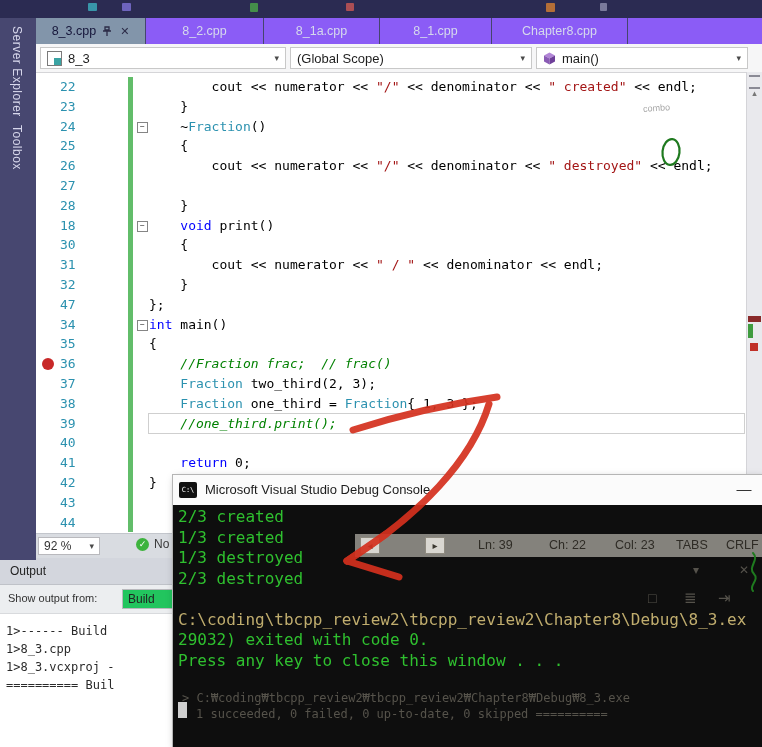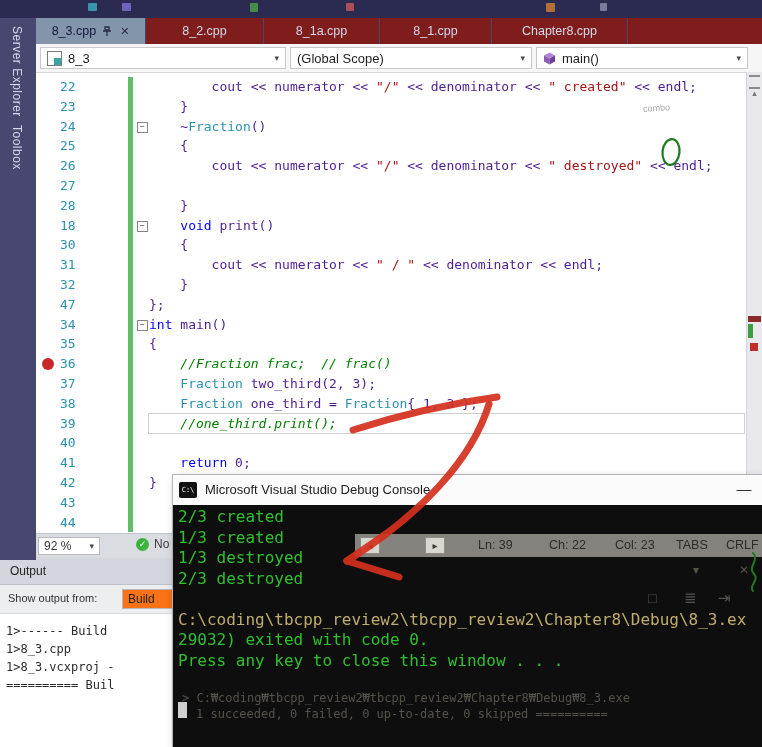--- a/index.html
+++ b/index.html
@@ -7,21 +7,21 @@
        font-family:"Liberation Sans",sans-serif;}
   .abs{position:absolute}
   
   #topstrip{left:0;top:0;width:762px;height:18px;background:#2b2b52;z-index:3}
   .frag{position:absolute;top:3px;opacity:.85;border-radius:1px}
   
   #sidebar{left:0;top:18px;width:36px;height:542px;background:#474770;z-index:2}
   .side-label{writing-mode:vertical-rl;color:#d8d8ec;font-size:12px;letter-spacing:.5px;
               padding:8px 0 0 0;margin-left:10px;cursor:default}
   
-  #tabbar{left:36px;top:18px;width:726px;height:26px;background:#7f1d1d;display:flex;z-index:2}
+  #tabbar{left:36px;top:18px;width:726px;height:26px;background:#8b5cf6;display:flex;z-index:2}
   .tab{height:26px;display:flex;align-items:center;justify-content:center;gap:6px;
        color:#d5d9ec;font-size:12.5px;border-right:1px solid #45456e;box-sizing:border-box;flex:none}
   .tab.active{background:#8295aa;color:#16163a}
   .tclose{font-size:11px;color:#2c2c48;margin-left:2px}
   
   #navbar{left:36px;top:44px;width:726px;height:28px;background:#f6f6f7;border-bottom:1px solid #d5d5d8;z-index:2}
   .dd{position:absolute;top:3px;height:22px;background:#fff;border:1px solid #c8c8c8;
       display:flex;align-items:center;gap:6px;padding:0 6px;box-sizing:border-box;font-size:13px;color:#1e1e1e}
   .dd1{left:4px;width:246px}.dd2{left:254px;width:242px}.dd3{left:500px;width:212px}
   .ddarrow{margin-left:auto;font-size:9px;color:#4a4a4a}
@@ -34,21 +34,21 @@
   .cmargin{width:24px;display:flex;align-items:center;justify-content:center;flex:none}
   .bpdot{width:12px;height:12px;border-radius:50%;background:#c82828}
   .clineno{width:56px;flex:none;padding-right:10px;color:#2b91af;
            font:13px/19.8px "DejaVu Sans Mono",monospace}
   .cbar{width:5px;flex:none;background:#62bd6a;margin-left:2px}
   .cfold{width:16px;flex:none}
   .foldbox{width:9px;height:9px;border:1px solid #858585;background:#fff;color:#444;
            font:8px/8px "DejaVu Sans Mono",monospace;text-align:center;margin:5px 0 0 4px}
   .ccode{flex:1;font:13px/19.8px "DejaVu Sans Mono",monospace;white-space:pre;color:#000;margin-right:2px}
   .curline{outline:1px solid #cfcfcf}
-  .sk{color:#0000ff}.ss{color:#a31515}.sc{color:#008000;font-style:italic}.st{color:#2b91af}.sp{color:#4c1d95}
+  .sk{color:#0000ff}.ss{color:#a31515}.sc{color:#008000;font-style:italic}.st{color:#2b91af}.sp{color:#000000}
   
   #vscroll{left:746px;top:72px;width:16px;height:461px;background:#e9e9ed;border-left:1px solid #d4d4d8;
            box-sizing:border-box;z-index:2}
   .vsgly{position:absolute;left:0;width:15px;text-align:center;font-size:9px;color:#777}
   .split{position:absolute;left:2px;top:3px;width:11px;height:10px;border-top:2px solid #8a8a95;border-bottom:2px solid #8a8a95}
   .mk1{position:absolute;left:1px;top:244px;width:13px;height:6px;background:#8a2a2a}
   .mk2{position:absolute;left:1px;top:252px;width:5px;height:14px;background:#3f9b3f}
   .mk3{position:absolute;left:3px;top:271px;width:8px;height:8px;background:#c03028}
   
   #bottomstrip{left:36px;top:533px;width:726px;height:25px;background:#d9dce1;border-top:1px solid #c3c6cc;
@@ -57,21 +57,21 @@
         display:flex;align-items:center;padding:0 5px;box-sizing:border-box;font-size:12px;color:#333}
   .health{position:absolute;left:100px;top:3px;display:flex;align-items:center;gap:5px;font-size:12px;color:#3a3a3a;width:120px;overflow:hidden;white-space:nowrap}
   .hcirc{width:13px;height:13px;border-radius:50%;background:#3db33d;color:#fff;font-size:9px;
          line-height:13px;text-align:center;flex:none}
   
   #outputpanel{left:0;top:558px;width:762px;height:189px;background:#fff;z-index:1}
   #optitle{height:26px;background:#d3d6dd;border-bottom:1px solid #bfc2c8;display:flex;align-items:center;
            padding-left:10px;font-size:12px;color:#222}
   #optools{height:28px;background:#eceef0;border-bottom:1px solid #d8dadd;position:relative}
   .oplabel{position:absolute;left:8px;top:7px;font-size:11px;color:#333}
-  .opselect{position:absolute;left:122px;top:4px;width:90px;height:20px;background:#f97316;border:1px solid #b9b9bd;
+  .opselect{position:absolute;left:122px;top:4px;width:90px;height:20px;background:#22c55e;border:1px solid #b9b9bd;
             display:flex;align-items:center;padding:0 5px;box-sizing:border-box;font-size:12px;color:#222}
   #output-lines{padding:8px 0 0 6px}
   .outline{font:12px/18px "DejaVu Sans Mono",monospace;color:#2a2a2a;white-space:pre}
   
   #console{left:173px;top:475px;width:589px;height:272px;z-index:10;
            box-shadow:0 0 0 1px #b5b5b5,2px 3px 8px rgba(0,0,0,.35)}
   #ctitle{height:30px;background:#fbfbfb;position:relative}
   .cicon{position:absolute;left:6px;top:7px;width:18px;height:16px;background:#111;border-radius:2px;
          color:#fff;font:7px/16px "DejaVu Sans Mono",monospace;text-align:center}
   .ctext{position:absolute;left:32px;top:7px;font-size:13px;color:#1b1b1b}

